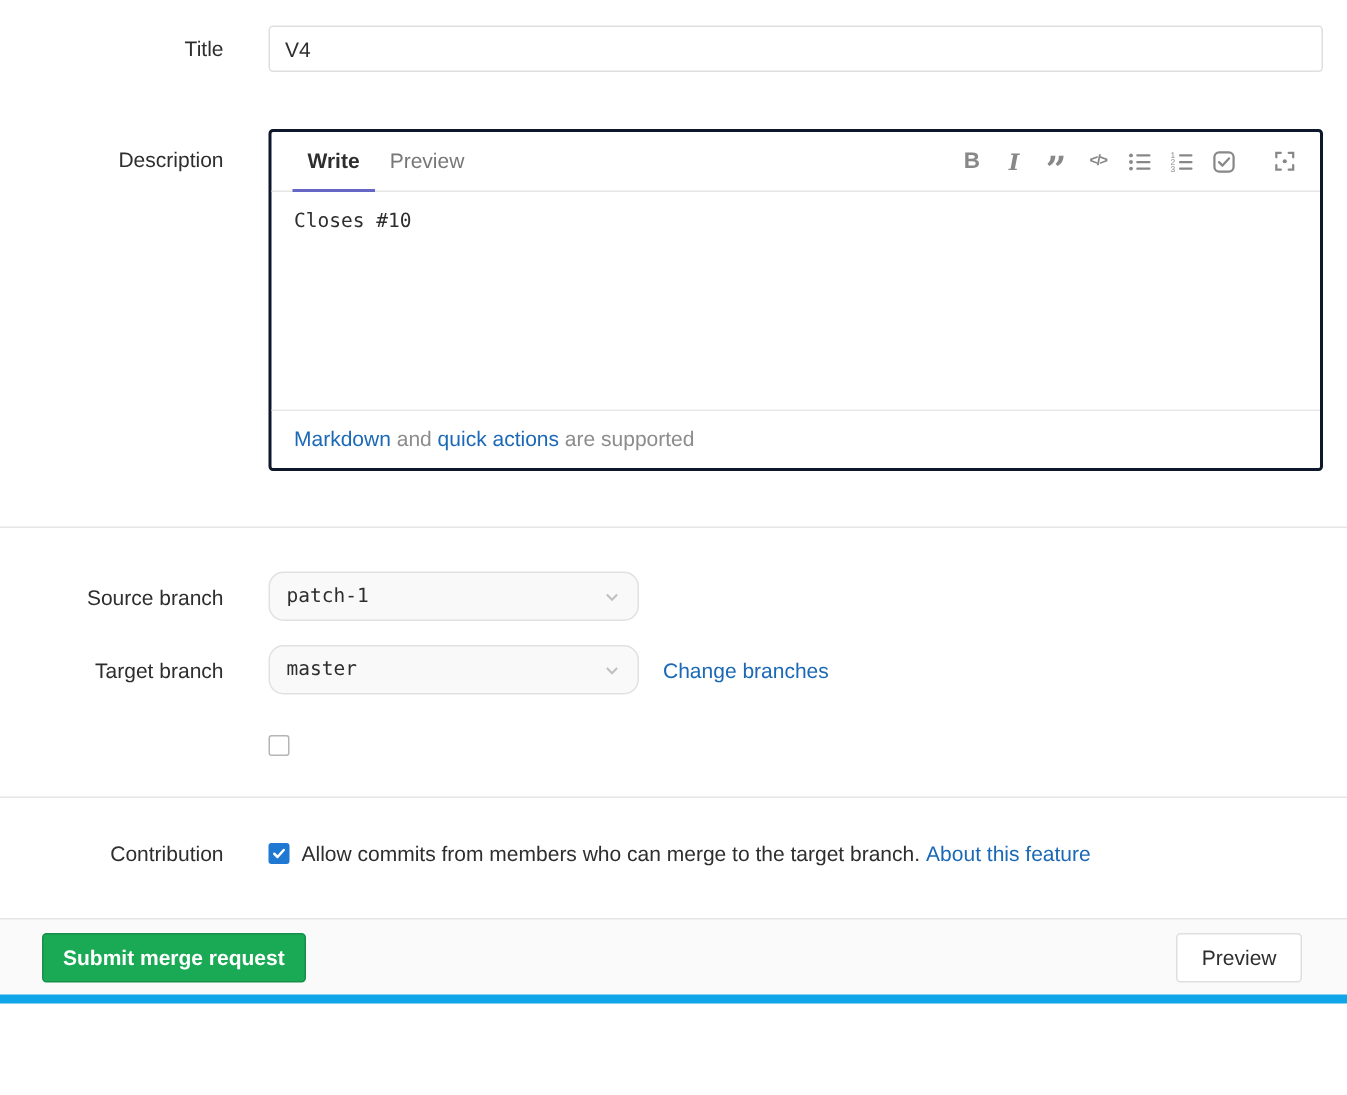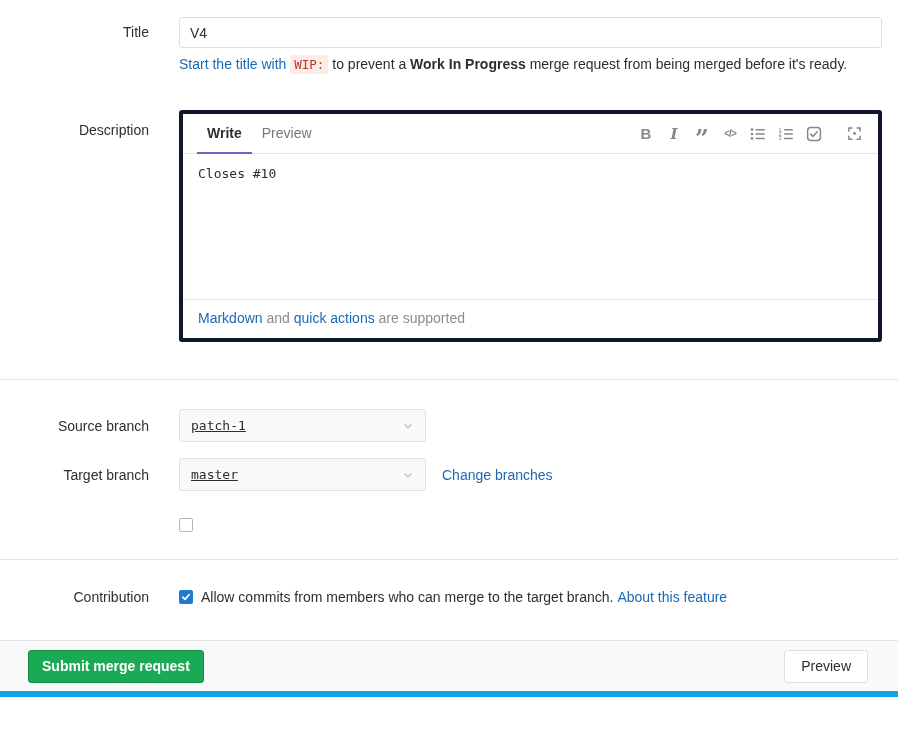--- a/index.html
+++ b/index.html
@@ -43,21 +43,21 @@
     background: #fbece9;
     padding: 2px 4px;
     border-radius: 2px;
   }
   .bold-text { font-weight: 700; }
 
   
   .row-desc { margin-top: 38px; }
   .row-desc .col-label { padding-top: 12px; }
   .md-area {
-    border: 4px solid #0f172a;
+    border: 2px solid #0f172a;
     border-radius: 3px;
     background: #fff;
   }
   .md-header {
     display: flex;
     align-items: center;
     height: 40px;
     border-bottom: 1px solid #e5e5e5;
   }
   .md-tab {
@@ -127,30 +127,29 @@
 
   
   .row-branch { margin-top: 29px; align-items: center; }
   .row-branch-2 { margin-top: 16px; }
   .branch-field { display: flex; align-items: center; }
   .dropdown {
     width: 247px;
     height: 33px;
     background: #f9f9f9;
     border: 1px solid #e1e1e1;
-    border-radius: 3px;
+    border-radius: 10px;
     display: flex;
     align-items: center;
     justify-content: space-between;
     padding: 0 11px;
     font-family: "DejaVu Sans Mono", monospace;
     font-size: 13px;
     color: #2e2e2e;
     cursor: default;
-    text-decoration: underline;
   }
   .change-link { margin-left: 16px; }
 
   .row-remove { margin-top: 27px; align-items: center; }
   .checkbox {
     display: inline-block;
     width: 14px; height: 14px;
     border: 1px solid #b5b5b5;
     border-radius: 2px;
     background: #fff;
@@ -205,27 +204,20 @@
 </style>
 </head>
 <body>
 
 <div class="form">
 
   <div class="row row-title">
     <div class="col-label">Title</div>
     <div class="col-field">
       <input class="title-input" type="text" value="V4" style="">
-      <div class="title-hint">
-        <a>Start the title with</a>
-        <span class="wip-code">WIP:</span>
-        <span>to prevent a</span>
-        <span class="bold-text">Work In Progress</span>
-        <span>merge request from being merged before it's ready.</span>
-      </div>
     </div>
   </div>
 
   <div class="row row-desc">
     <div class="col-label">Description</div>
     <div class="col-field">
       <div class="md-area">
         <div class="md-header">
           <div class="md-tab active">Write</div>
           <div class="md-tab">Preview</div>

